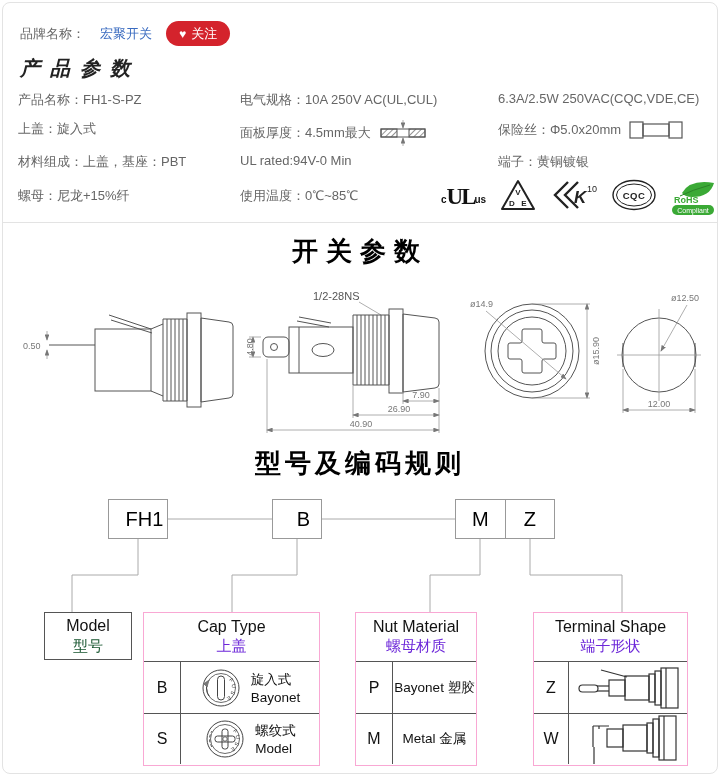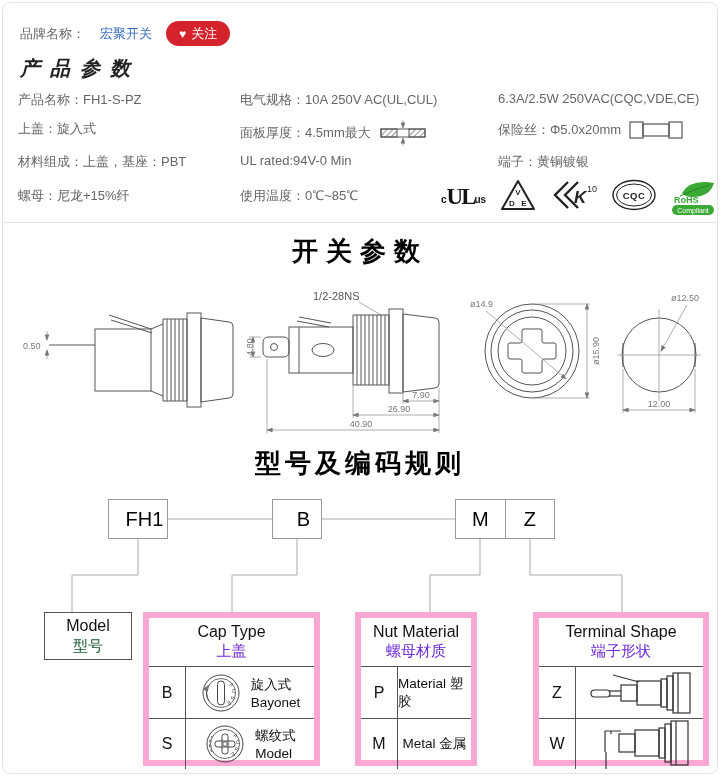--- a/index.html
+++ b/index.html
@@ -43,21 +43,21 @@
   .thin  { stroke:#999; fill:none; stroke-width:0.8; }
 
   
   .coding { position:absolute; top:487px; left:0; width:714px; height:287px; }
   .codebox { position:absolute; border:1px solid #999; background:#fff; display:flex; align-items:center;
     justify-content:center; font-size:20px; color:#000;padding-left:13px; }
   .mzcell { flex:1; height:100%; display:flex; align-items:center; justify-content:center; }
   .mz-divider { width:1px; height:100%; background:#999; }
   .conn { position:absolute; inset:0; width:100%; height:100%; }
 
-  .tbl { position:absolute; border:6px solid #f9a8d4; background:#fff; }
+  .tbl { position:absolute; border:1px solid #f9a8d4; background:#fff; }
   .tbl-head { height:49px; border-bottom:1px solid #555; display:flex; flex-direction:column; align-items:center; justify-content:center; gap:1px; }
   .tbl-head .en { font-size:16px; color:#111; }
   .tbl-head .cn { font-size:15px; color:#6d28d9; }
   .tbl-row { height:51px; display:flex; align-items:stretch; }
   .tbl-row + .tbl-row { border-top:1px solid #555; }
   .cell-code { width:37px; border-right:1px solid #555; display:flex; align-items:center; justify-content:center; font-size:16px; color:#111; }
   .cell-val { flex:1; display:flex; align-items:center; justify-content:center; gap:9px; font-size:13.5px; color:#111; }
   .twoline { display:flex; flex-direction:column; gap:1px; font-size:13.5px; color:#111; text-align:left; }
   .modelbox { position:absolute; border:1px solid #555; display:flex; flex-direction:column; align-items:center; justify-content:center; gap:2px; background:#fff;margin-left:16px; }
   .modelbox .en { font-size:16px; color:#111; } .modelbox .cn { font-size:15px; color:#14532d; }
@@ -326,29 +326,29 @@
       </div>
     </div>
 
     <div class="tbl" style="left:352px; top:122px; width:122px; height:154px;">
       <div class="tbl-head">
         <span class="en">Nut Material</span>
         <span class="cn">螺母材质</span>
       </div>
       <div class="tbl-row">
         <div class="cell-code">P</div>
-        <div class="cell-val">Material 塑胶</div>
+        <div class="cell-val">Bayonet 塑胶</div>
       </div>
       <div class="tbl-row">
         <div class="cell-code">M</div>
         <div class="cell-val">Metal 金属</div>
       </div>
     </div>
 
-    <div class="tbl" style="left:530px; top:122px; width:176px; height:154px;">
+    <div class="tbl" style="left:530px; top:122px; width:155px; height:154px;">
       <div class="tbl-head">
         <span class="en">Terminal Shape</span>
         <span class="cn">端子形状</span>
       </div>
       <div class="tbl-row">
         <div class="cell-code">Z</div>
         <div class="cell-val">
           <svg width="118" height="46" viewBox="0 0 118 46">
             <g fill="none" stroke="#333" stroke-width="1.2">
               <rect x="92" y="3" width="17" height="40"></rect>

